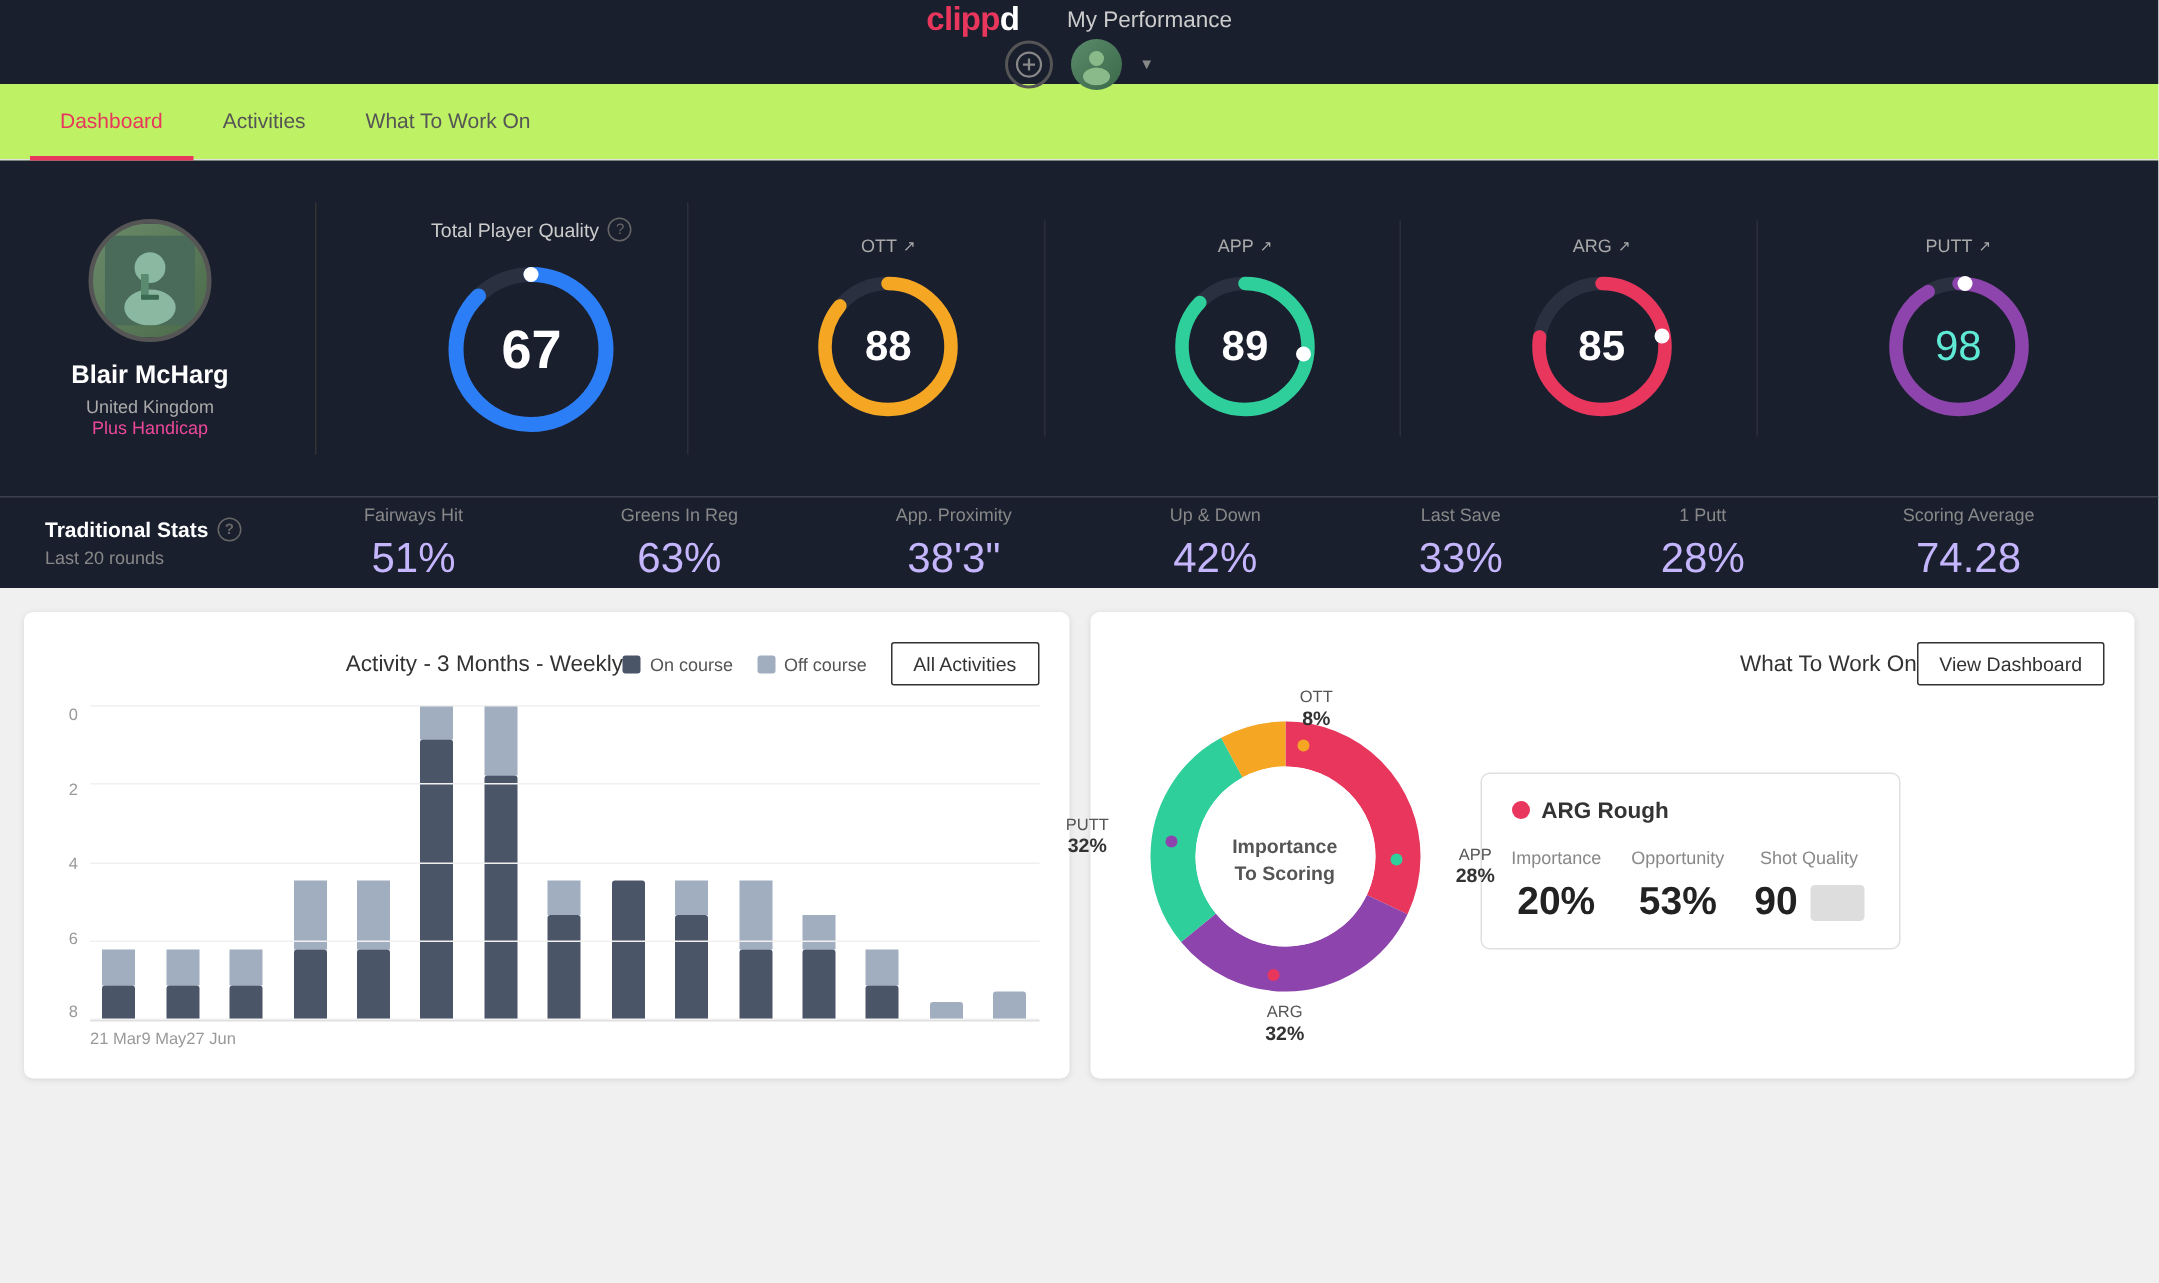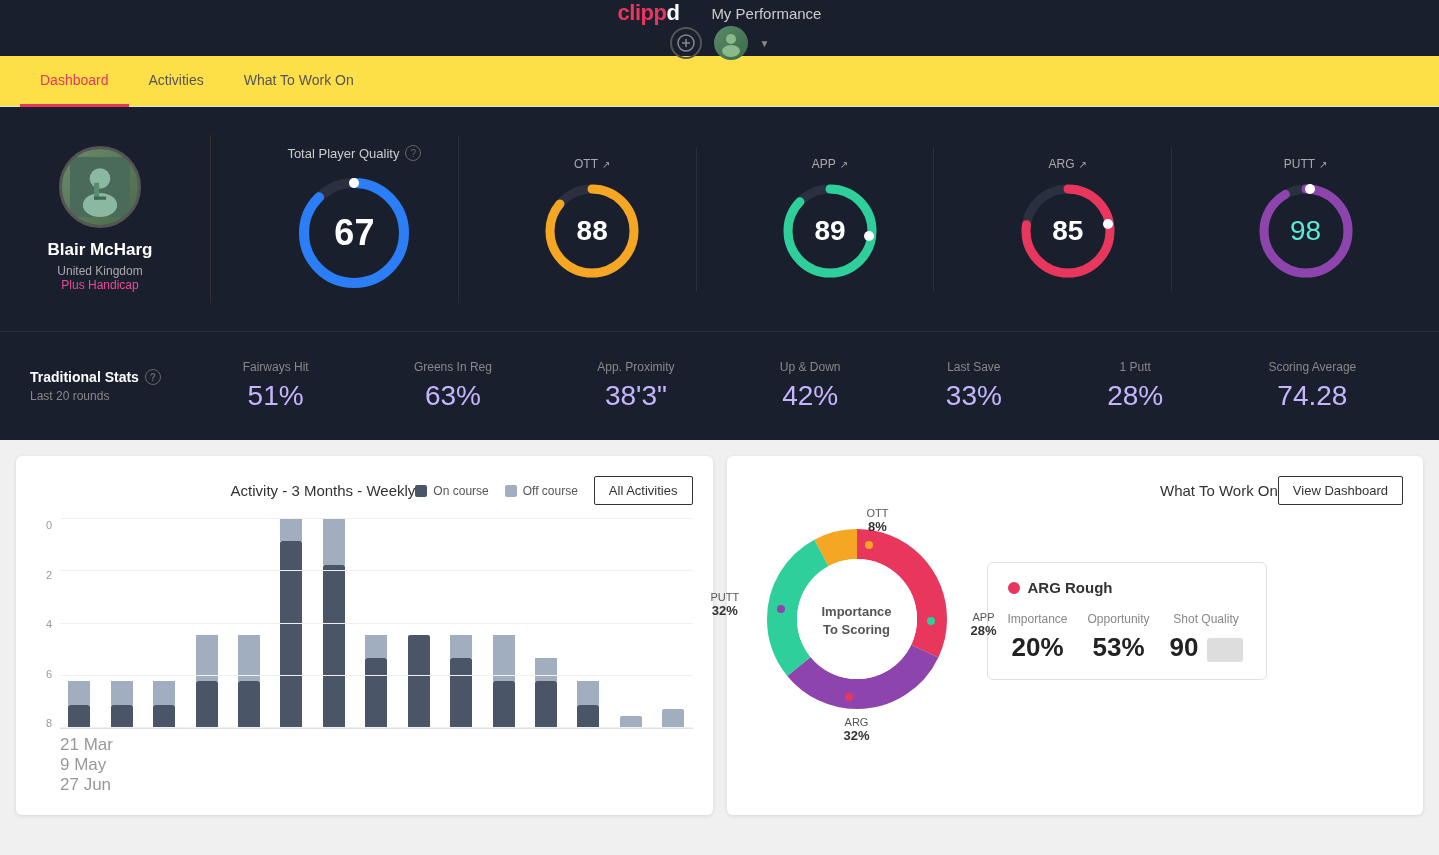--- a/index.html
+++ b/index.html
@@ -24,21 +24,21 @@
       color: #ccc; background: transparent; cursor: pointer; font-size: 18px;
       display: flex; align-items: center; justify-content: center;
     }
     .avatar-circle {
       width: 34px; height: 34px; border-radius: 50%; background: linear-gradient(135deg, #5a7a5a, #3a5a3a);
       display: flex; align-items: center; justify-content: center;
     }
 
     
     .nav-tabs {
-      background: #fde047;
+      background: #bef264;
       display: flex;
       border-bottom: 1px solid #e0e0e0;
       padding: 0 20px;
     }
     .nav-tab {
       padding: 16px 20px;
       font-size: 14px;
       color: #555;
       cursor: pointer;
       border-bottom: 3px solid transparent;
@@ -101,21 +101,21 @@
       color: #666; font-size: 10px; display: inline-flex; align-items: center; justify-content: center;
       cursor: pointer;
     }
 
     
     .stats-row {
       background: #1a1f2e;
       border-top: 1px solid #2a2f3e;
       display: flex;
       align-items: center;
-      padding: 28px 30px;
+      padding: 4px 30px;
       gap: 0;
     }
     .stats-label-section {
       min-width: 160px;
     }
     .stats-title { color: #fff; font-size: 14px; font-weight: 600; display: flex; align-items: center; gap: 6px; }
     .stats-subtitle { color: #888; font-size: 12px; margin-top: 4px; }
     .stat-items { display: flex; flex: 1; justify-content: space-around; }
     .stat-item { text-align: center; }
     .stat-name { color: #888; font-size: 12px; margin-bottom: 6px; }
@@ -191,25 +191,24 @@
       width: 100%;
       max-width: 24px;
     }
     .bar-seg {
       width: 100%;
       border-radius: 2px 2px 0 0;
     }
     .x-labels {
       display: flex;
       justify-content: flex-start;
-      font-size: 17px;
+      font-size: 11px;
       color: #999;
       margin-top: 6px;
       padding-left: 24px;
-      flex-direction: column;
     }
 
     
     .what-panel-content { display: flex; gap: 20px; align-items: center; }
     .view-dashboard-btn {
       border: 1px solid #333; background: #fff; padding: 6px 14px;
       font-size: 13px; cursor: pointer; border-radius: 2px; color: #333;
     }
     .work-on-card {
       border: 1px solid #e0e0e0;

